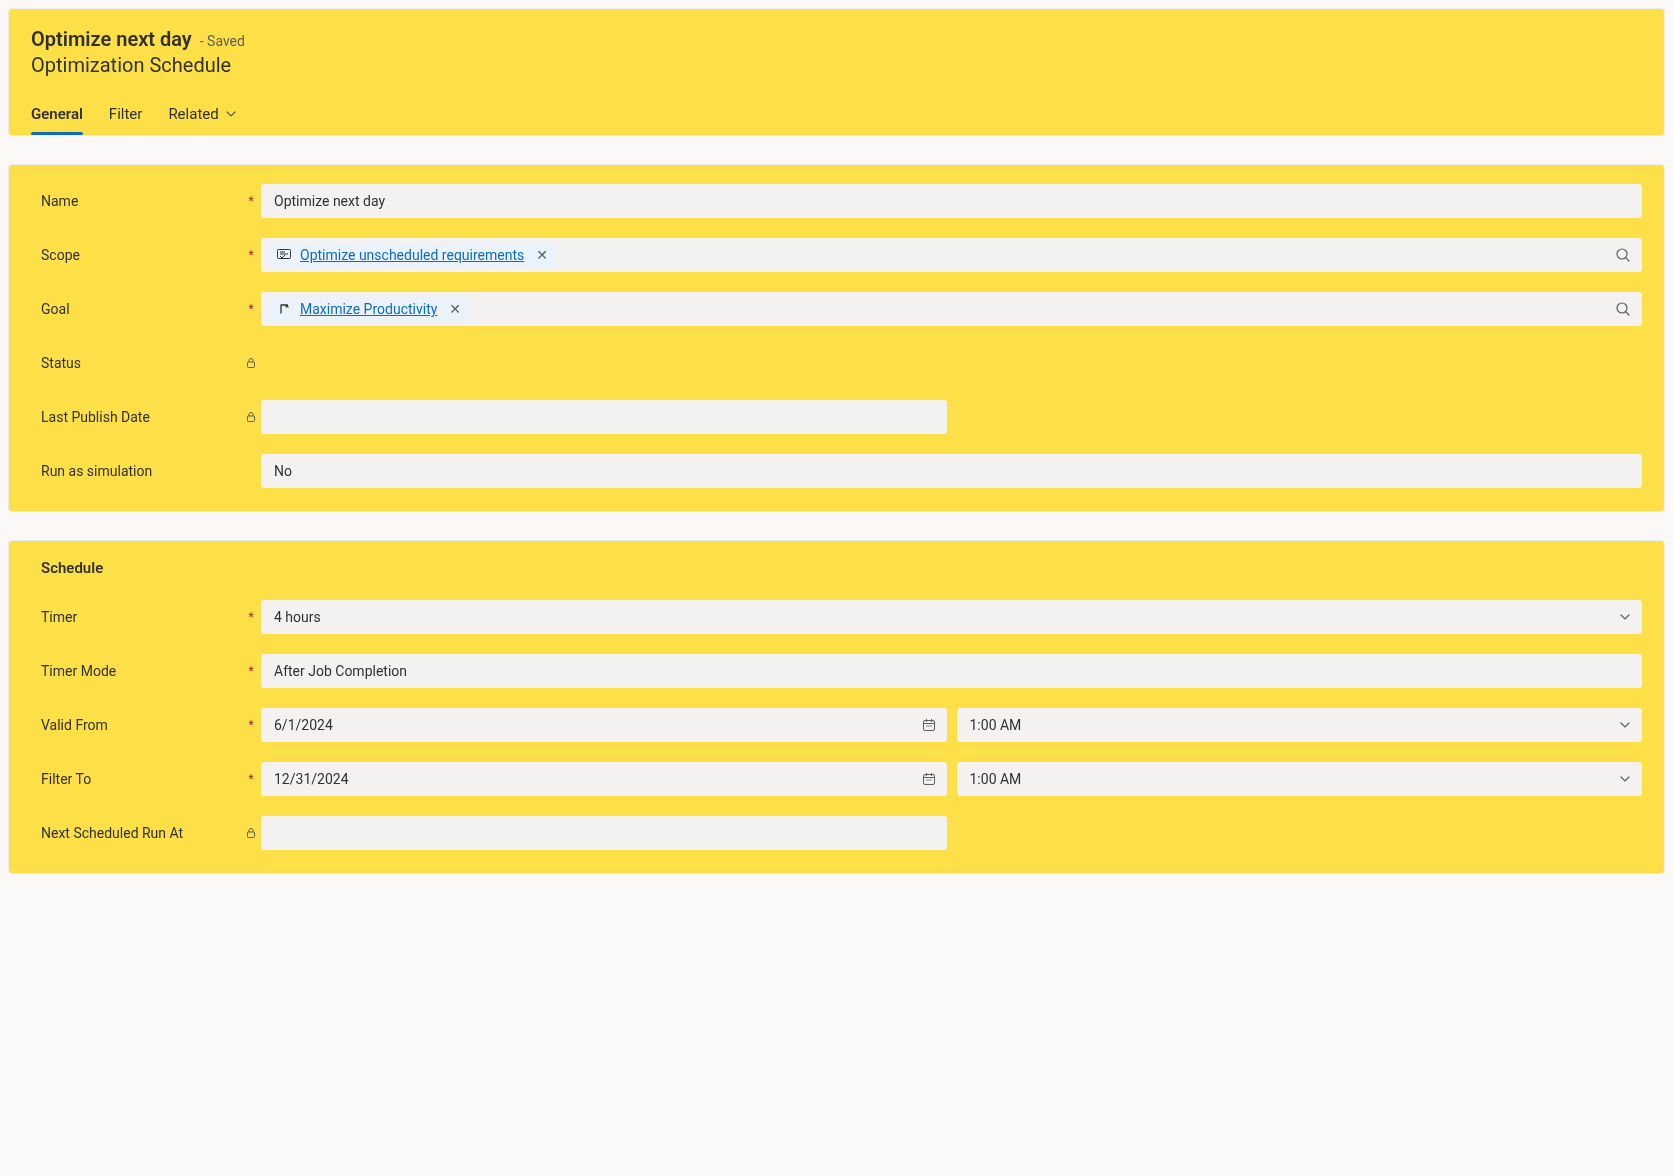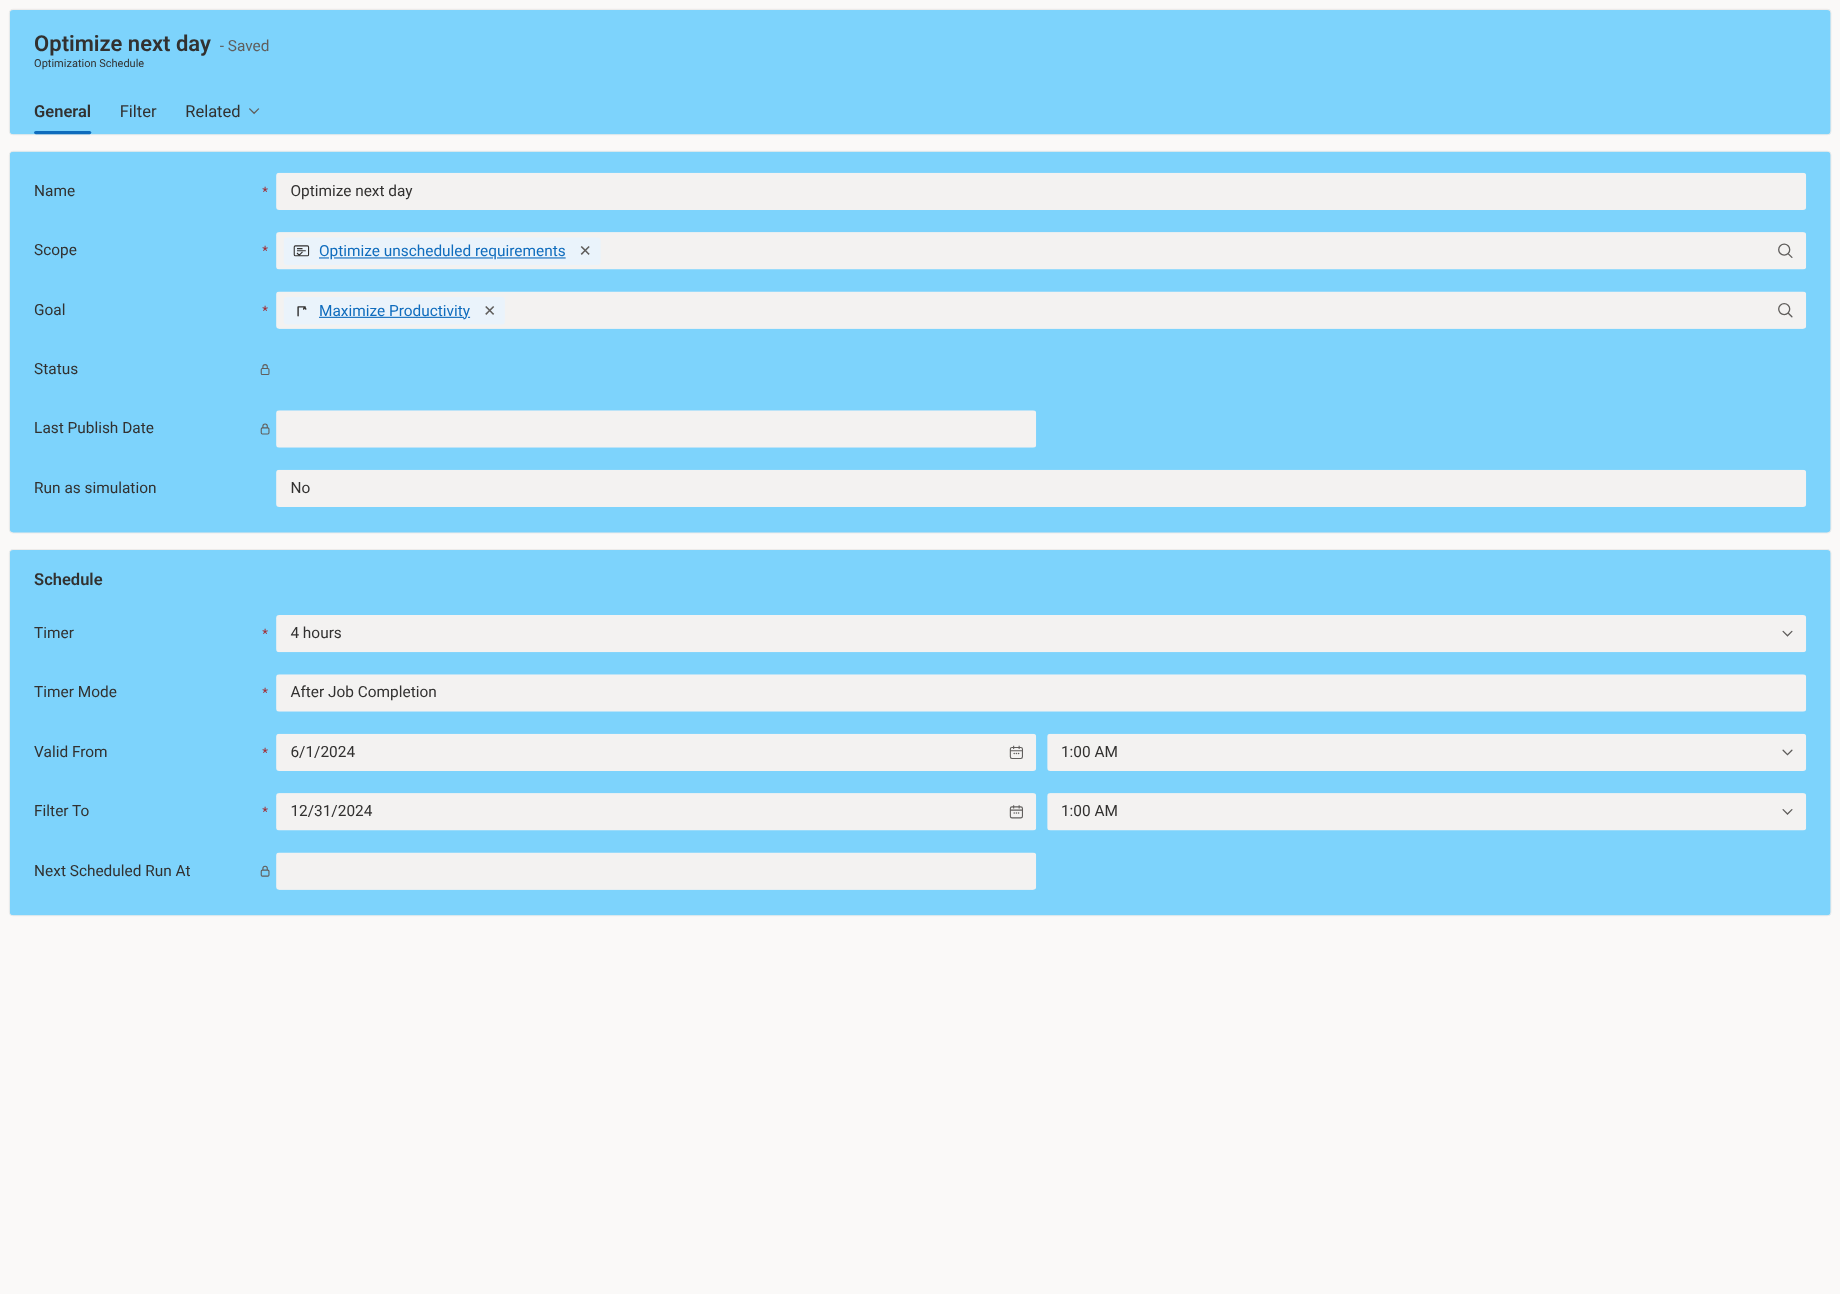--- a/index.html
+++ b/index.html
@@ -4,51 +4,51 @@
 <style>
   * { box-sizing: border-box; margin: 0; padding: 0; }
   body {
     font-family: "Segoe UI", -apple-system, BlinkMacSystemFont, Roboto, sans-serif;
     background: #faf9f8;
     color: #323130;
     font-size: 14px;
     padding: 8px;
   }
   .card {
-    background: #7dd3fc;
+    background: #fde047;
     border: 1px solid #edebe9;
     border-radius: 4px;
     margin-bottom: 14px;
   }
   .header-card { padding: 18px 22px 0 22px; }
   .title-row { display: flex; align-items: baseline; gap: 8px; }
   .page-title { font-size: 20px; font-weight: 600; color: #323130; }
   .saved-label { font-size: 14px; color: #605e5c; font-weight: 400; }
-  .subtitle { font-size: 10px; color: #323130; margin-top: 2px; }
+  .subtitle { font-size: 20px; color: #323130; margin-top: 2px; }
   .tabs { display: flex; gap: 26px; margin-top: 22px; }
   .tab {
     font-size: 15px;
     color: #323130;
     padding: 6px 0 12px 0;
     cursor: pointer;
     position: relative;
     display: flex;
     align-items: center;
     gap: 6px;
   }
   .tab.active { font-weight: 600; }
   .tab.active::after {
     content: "";
     position: absolute;
     left: 0; right: 0; bottom: 0;
     height: 3px;
     background: #0f6cbd;
     border-radius: 2px;
   }
-  .form-card { padding: 18px 22px 22px 22px; }
+  .form-card { padding: 18px 22px 22px 32px; margin-top: 28px; }
   .section-title { font-size: 15px; font-weight: 600; margin-bottom: 22px; }
   .form-row {
     display: flex;
     align-items: center;
     margin-bottom: 18px;
     min-height: 36px;
   }
   .form-row:last-child { margin-bottom: 0; }
   .label-col {
     width: 200px;

